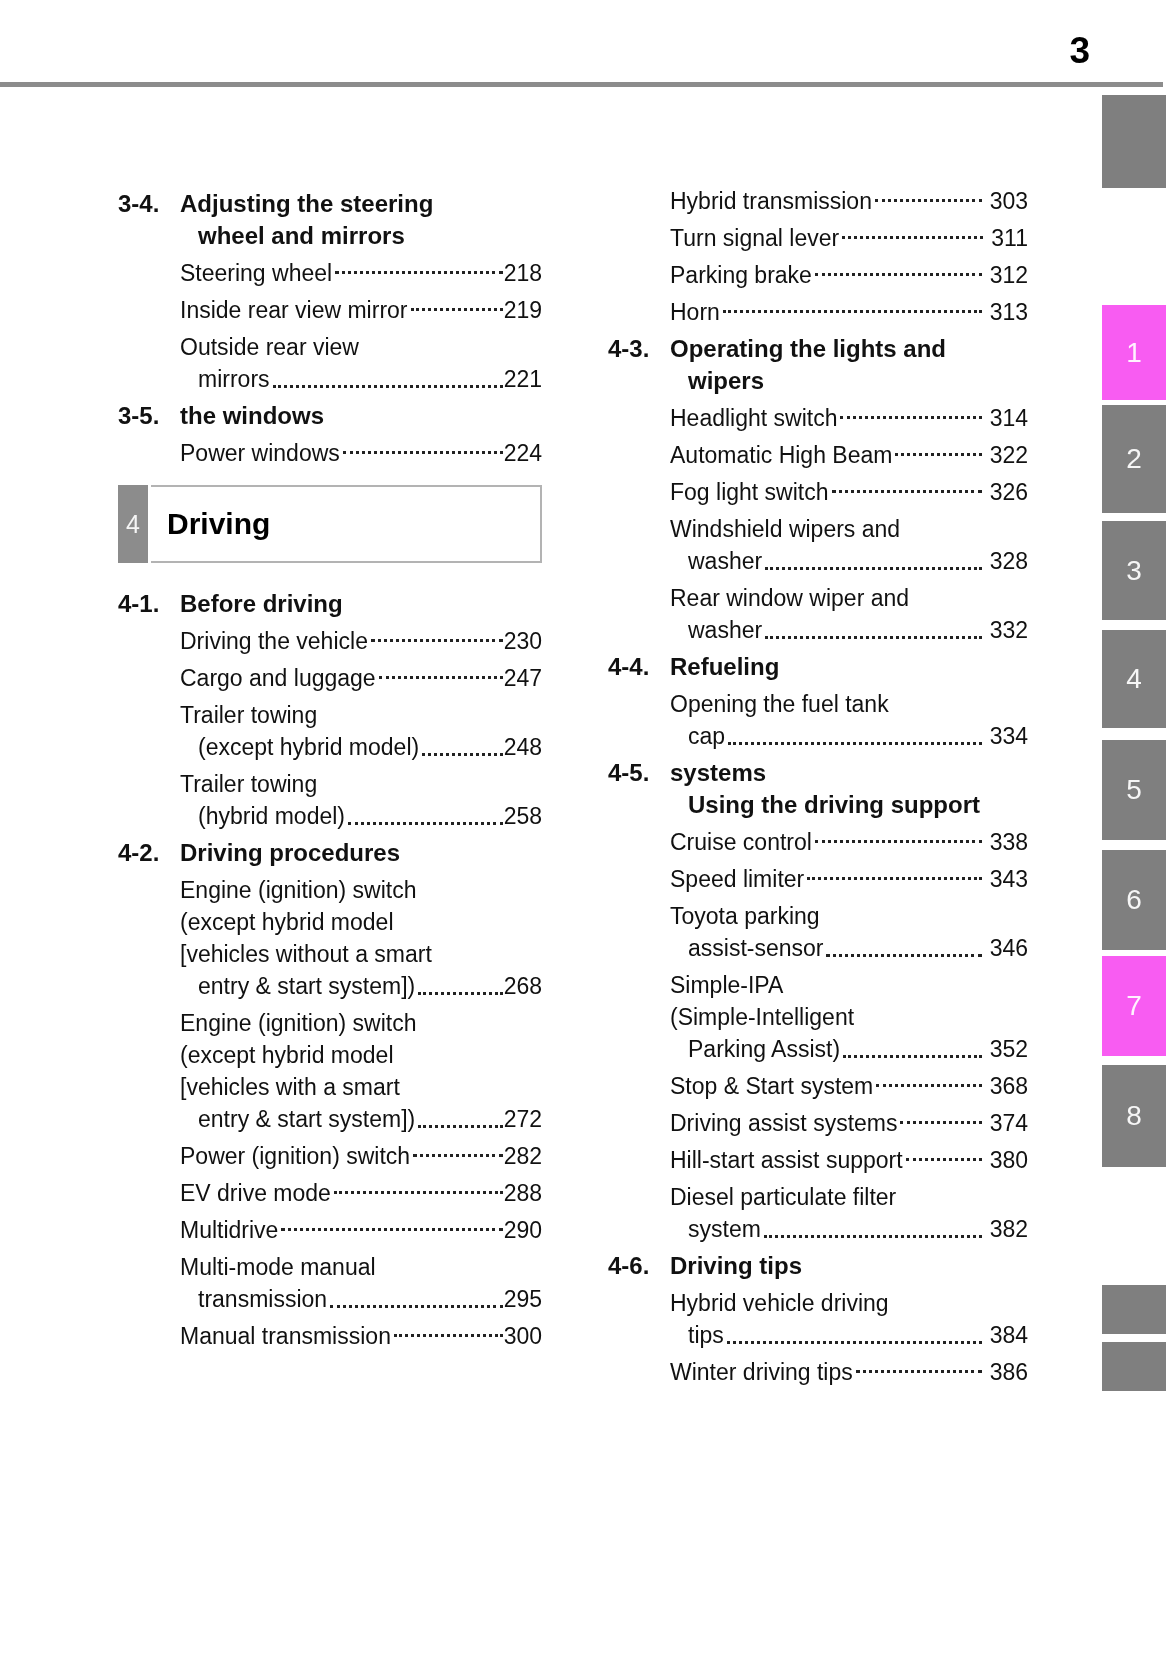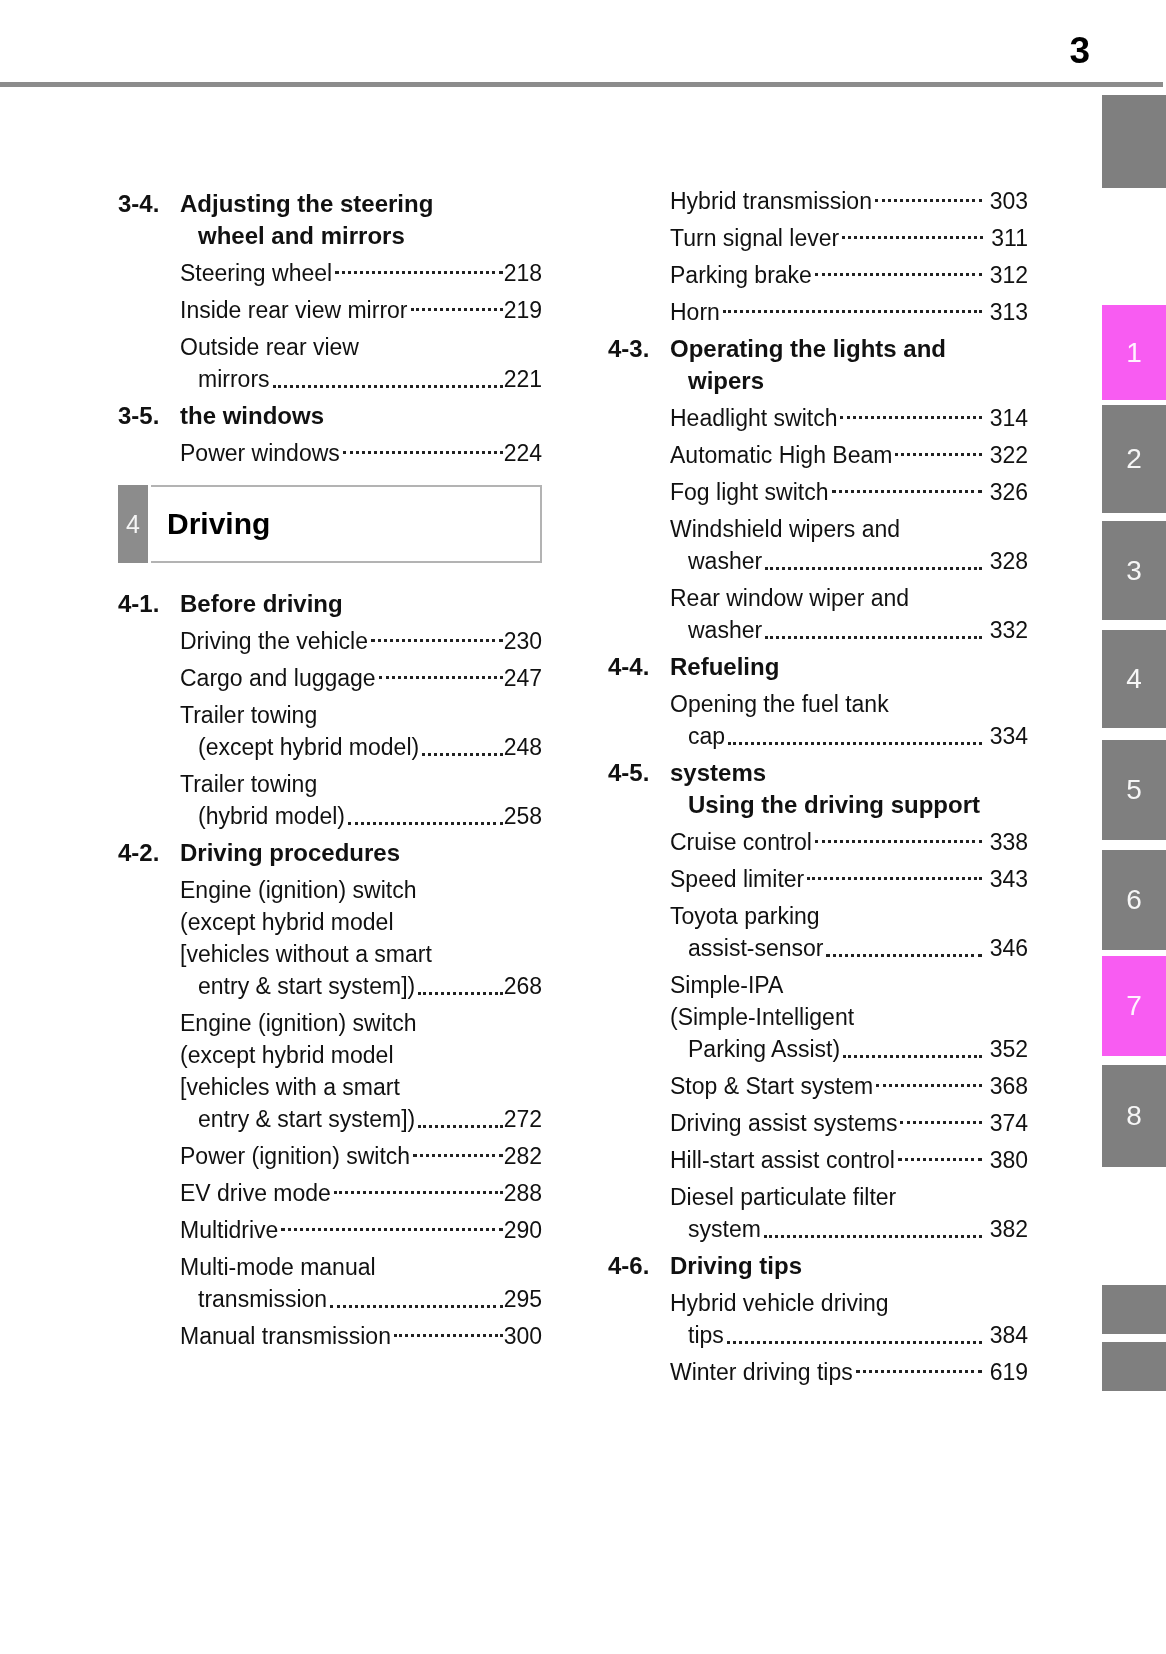--- a/index.html
+++ b/index.html
@@ -348,21 +348,21 @@
     </div>
     <div class="entry">
       <div class="lastline">
         <span class="etext">Driving assist systems</span>
         <span class="leader"></span>
         <span class="pagenum">374</span>
       </div>
     </div>
     <div class="entry">
       <div class="lastline">
-        <span class="etext">Hill-start assist control</span>
+        <span class="etext">Hill-start assist support</span>
         <span class="leader"></span>
         <span class="pagenum">380</span>
       </div>
     </div>
     <div class="entry wrapped">
       <div class="line">Diesel particulate filter</div>
       <div class="lastline">
         <span class="etext">system</span>
         <span class="leader"></span>
         <span class="pagenum">382</span>
@@ -379,21 +379,21 @@
       <div class="lastline">
         <span class="etext">tips</span>
         <span class="leader"></span>
         <span class="pagenum">384</span>
       </div>
     </div>
     <div class="entry">
       <div class="lastline">
         <span class="etext">Winter driving tips</span>
         <span class="leader"></span>
-        <span class="pagenum">619</span>
+        <span class="pagenum">386</span>
       </div>
     </div>
   </div>
 
 <div>
     <div class="tab" style="top: 95px; height: 93px; background: rgb(127, 127, 127);"></div>
     <div class="tab" style="top: 305px; height: 95px; background: rgb(248, 92, 242);">
       <span class="tlabel">1</span>
     </div>
     <div class="tab" style="top: 405px; height: 108px; background: rgb(127, 127, 127);">

